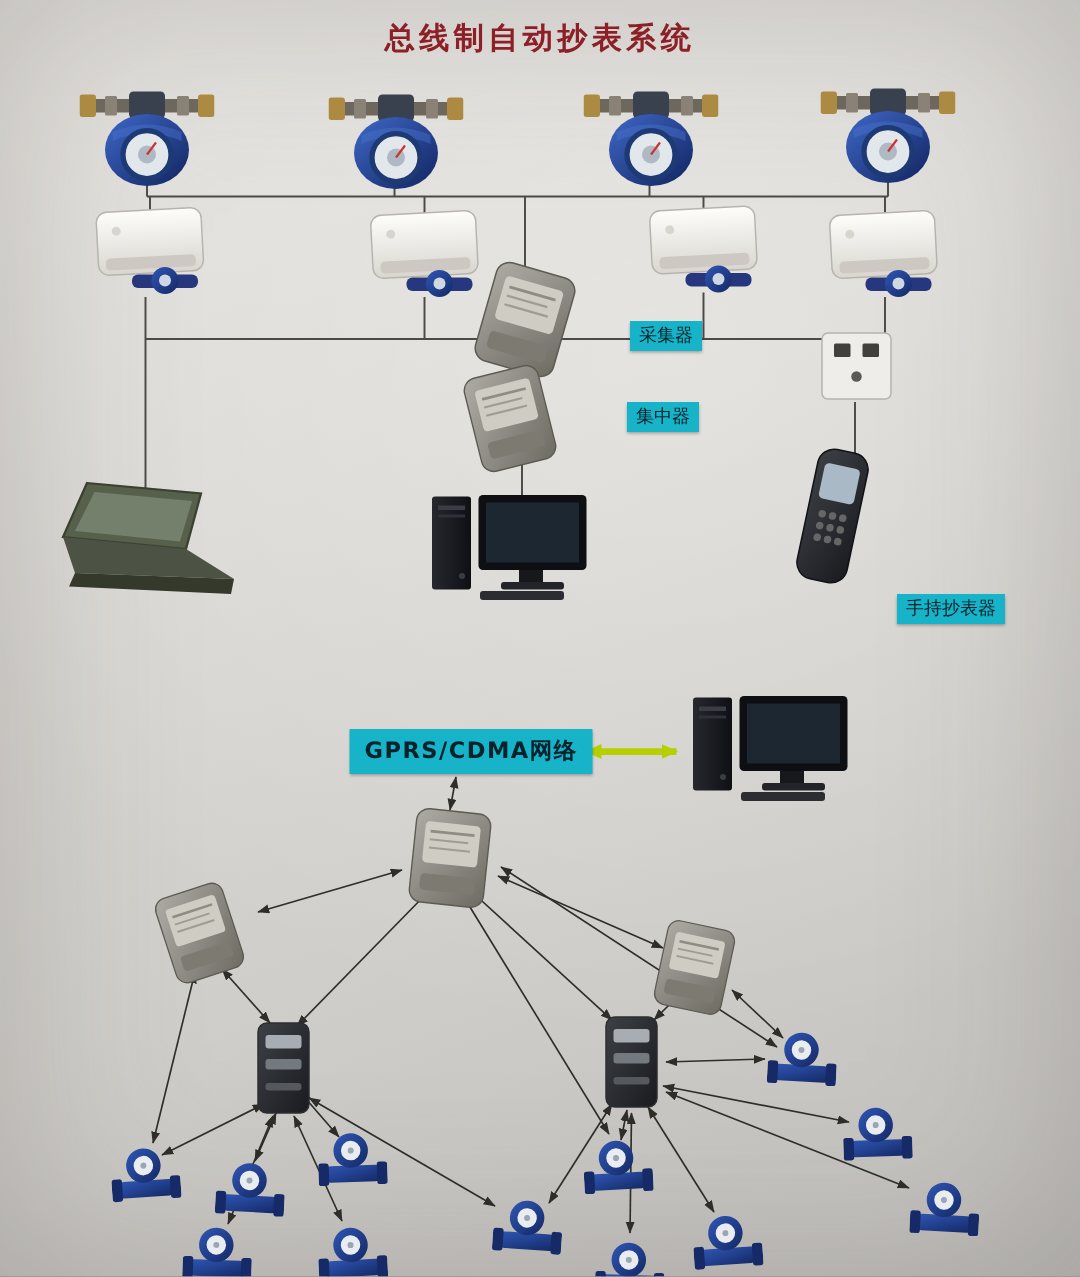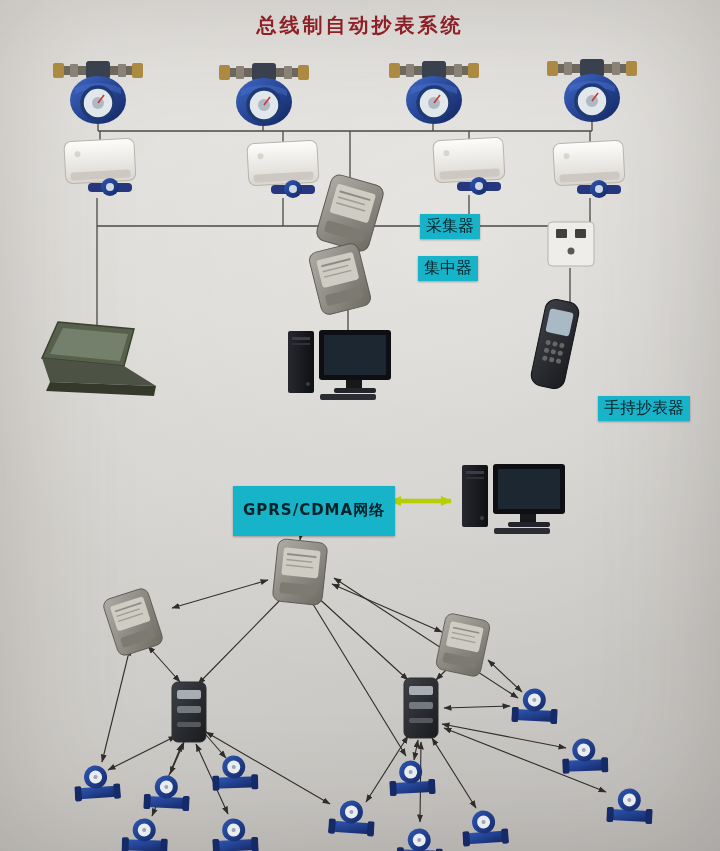--- a/index.html
+++ b/index.html
@@ -25,25 +25,25 @@
   .subtitle{
     position:absolute; top:426px; left:0; width:100%; text-align:center;
     color:#1d1d1d; font-size:21px; font-weight:600; letter-spacing:8px; z-index:4;
   }
 
   .dev{ position:absolute; z-index:2; }
   .dev svg{ display:block; width:100%; height:100%; }
 
   .tag{
     position:absolute; z-index:3; background:#17b3c9; color:#06222a;
-    font-size:16px; line-height:1.3; padding:2px 6px; white-space:nowrap;
+    font-size:12px; line-height:1.3; padding:2px 6px; white-space:nowrap;
     box-shadow:0 1px 2px rgba(0,0,0,.3);
   }
   .tag span{ display:block; }
-  .tag.big{ font-size:15px; font-weight:bold; padding:15px 10px; letter-spacing:1px; }
+  .tag.big{ font-size:15px; font-weight:bold; padding:5px 10px; letter-spacing:1px; }
 </style>
 </head>
 <body>
 
 <div class="stage">
 
   <svg width="0" height="0" style="position:absolute" aria-hidden="true">
     <defs>
       <linearGradient id="gBlue" x1="0" y1="0" x2="1" y2="1">
         <stop offset="0" stop-color="#3f68c8"></stop>
@@ -277,21 +277,21 @@
         <use href="#sym-desktop"></use>
       </svg>
     </div>
   <div class="dev" style="left:530px;top:298px;width:50px;height:92px;transform:rotate(12deg)">
       <svg viewBox="0 0 50 92">
         <use href="#sym-handheld"></use>
       </svg>
     </div>
 
   <div class="tag" style="left:420px;top:214px">采集器</div>
-  <div class="tag" style="left:418px;top:256px">集中器</div>
+  <div class="tag" style="left:418px;top:268px">集中器</div>
   <div class="tag" style="left:598px;top:396px">手持抄表器</div>
 
   <div class="tag big" style="left:233px;top:486px">GPRS/CDMA网络</div>
   <div class="dev" style="left:460px;top:460px;width:112px;height:76px">
       <svg viewBox="0 0 112 76">
         <use href="#sym-desktop"></use>
       </svg>
     </div>
 
   <div class="dev" style="left:270px;top:538px;width:60px;height:68px;transform:rotate(6deg)">

